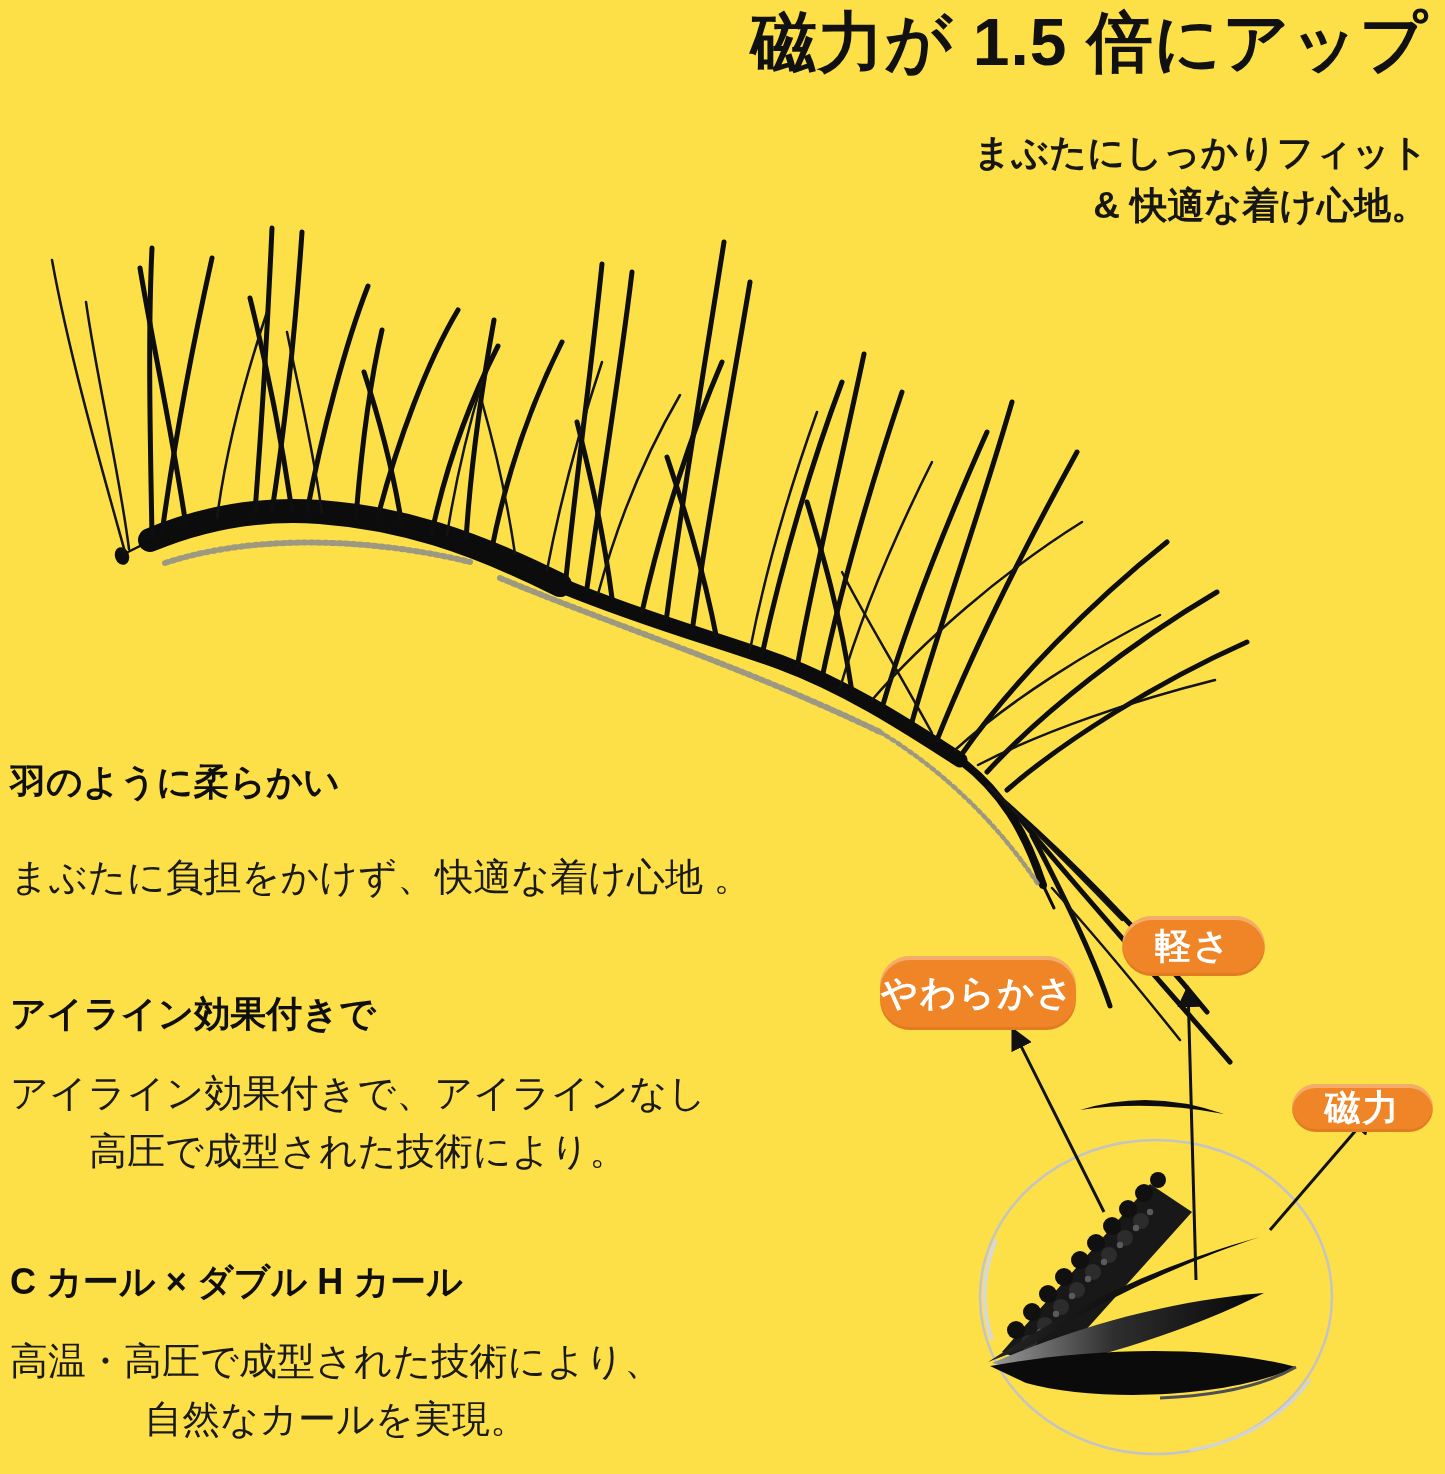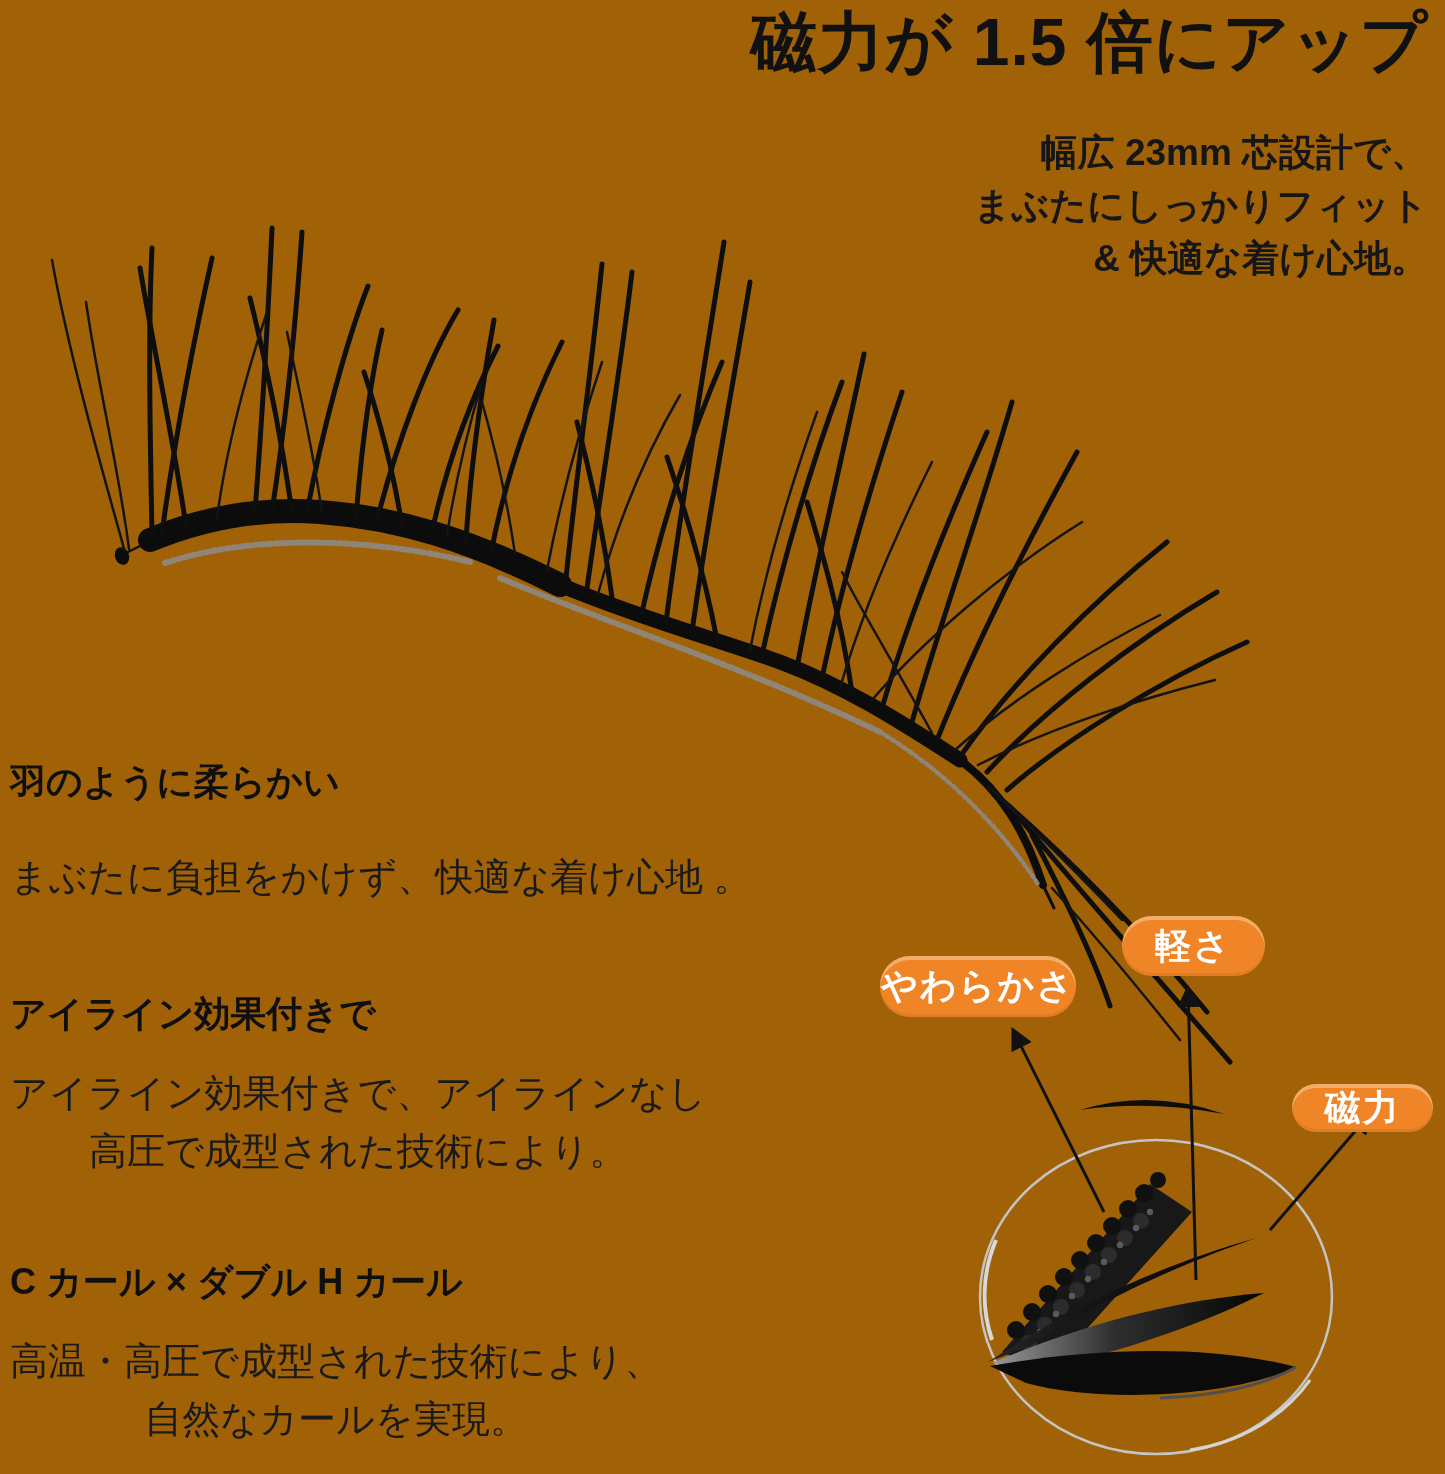--- a/index.html
+++ b/index.html
@@ -1,31 +1,31 @@
 <!DOCTYPE html>
 <html><head>
 <meta charset="utf-8">
 <style>
   html,body{margin:0;padding:0;background:#ffffff;}
   body{font-family:"Liberation Sans","DejaVu Sans",sans-serif;color:#111;}
-  .stage{position:relative;width:1445px;height:1474px;background:#a16207;overflow:hidden;}
+  .stage{position:relative;width:1445px;height:1474px;background:#fde047;overflow:hidden;}
   .abs{position:absolute;}
   svg{display:block;}
   
   .title{right:17px;top:-2px;font-size:66px;font-weight:900;letter-spacing:1px;color:#111;white-space:nowrap;}
   .subtitle{right:17px;top:126px;text-align:right;font-size:37px;font-weight:600;line-height:53px;color:#161616;}
   
   .feat-h{left:10px;font-size:36px;font-weight:800;color:#0f0f0f;white-space:nowrap;}
   .feat-p{left:10px;font-size:38px;font-weight:500;color:#1a1a1a;line-height:58px;white-space:nowrap;text-align:center;}
   
   .pill{position:absolute;display:flex;align-items:center;justify-content:center;
         border-radius:30px;color:#fff;font-weight:800;font-size:36px;letter-spacing:2px;
         box-shadow:inset 0 4px 0 rgba(255,255,255,.32), inset 0 -3px 0 rgba(0,0,0,.06);
         z-index:5;white-space:nowrap;}
-  .pill-1{left:880px;top:956px;width:196px;height:61px;}
+  .pill-1{left:880px;top:956px;width:196px;height:74px;}
   .pill-2{left:1122px;top:916px;width:143px;height:60px;}
   .pill-3{left:1292px;top:1084px;width:141px;height:48px;}
 </style>
 </head>
 <body>
 
 <div class="stage">
 
   <svg class="abs" style="left:0;top:0;z-index:1" width="1445" height="1474" viewBox="0 0 1445 1474" aria-hidden="true">
     <defs>
@@ -170,21 +170,20 @@
     <g stroke="#111" stroke-width="3" fill="none">
       <path d="M1104,1212 L1013,1030" marker-end="url(#ah)"></path>
       <path d="M1196,1280 L1188,988" marker-end="url(#ah)"></path>
       <path d="M1270,1230 L1370,1114" marker-end="url(#ah)"></path>
     </g>
   </svg>
 
   <div class="abs title">磁力が 1.5 倍にアップ</div>
 
   <div class="abs subtitle">
-    <div>幅広 23mm 芯設計で、</div>
     <div>まぶたにしっかりフィット</div>
     <div>&amp; 快適な着け心地。</div>
   </div>
 
   <div class="abs feat-h" style="top:758px">羽のように柔らかい</div>
   <div class="abs feat-p" style="top:848px">
     <div>まぶたに負担をかけず、快適な着け心地 。</div>
   </div>
 
   <div class="abs feat-h" style="top:990px">アイライン効果付きで</div>

